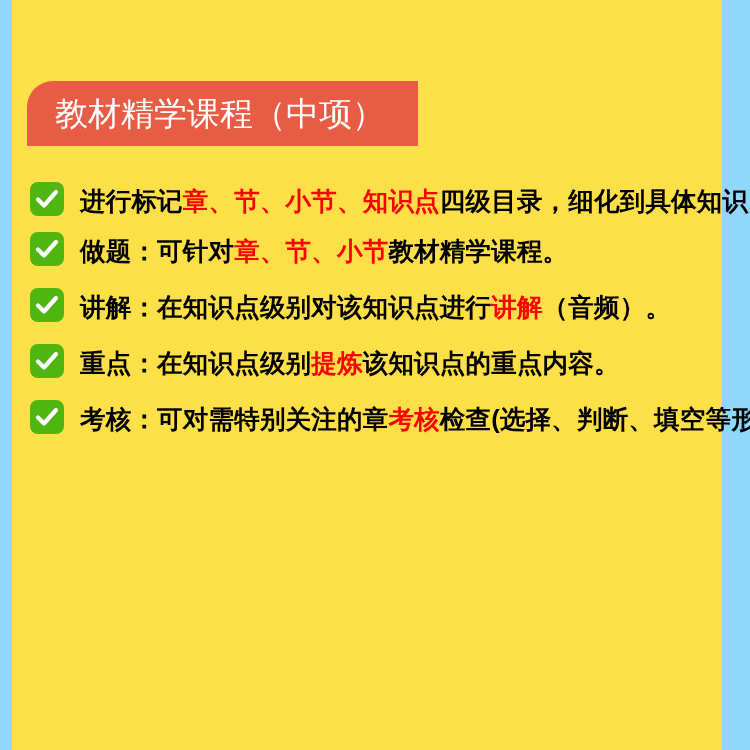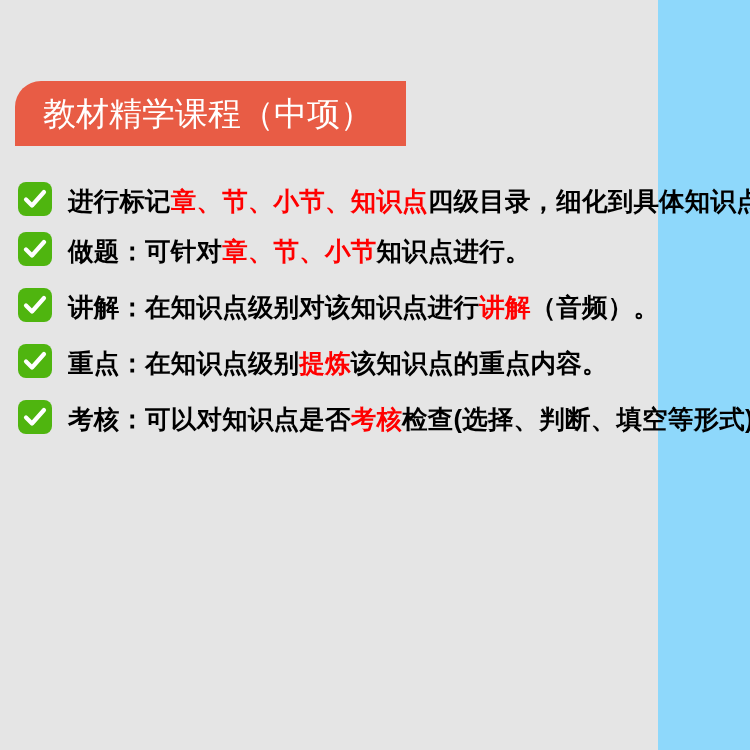--- a/index.html
+++ b/index.html
@@ -8,24 +8,25 @@
   }
   body {
     width: 750px;
     height: 750px;
     background: #8ed8fb;
     font-family: "Liberation Sans", "DejaVu Sans", sans-serif;
     overflow: hidden;
   }
   .page {
     position: relative;
-    width: 658px;
+    width: 710px;
     height: 750px;
-    background: #e5e5e5;
+    background: #fde047;
     box-sizing: border-box;
+    margin-left: 12px;
   }
 
   
   .title-banner {
     position: absolute;
     left: 15px;
     top: 81px;
     width: 391px;
     height: 65px;
     background: #e85c45;
@@ -121,21 +122,21 @@
           </svg>
         </span>
         <div class="row-text"><span class="">进行标记</span><span class="hl">章、节、小节、知识点</span><span class="">四级目录，细化到具体知识点，</span></div>
       </div>
       <div class="row">
         <span class="check">
           <svg viewBox="0 0 24 22">
             <path d="M3 11.5 L9 17.5 L21 4" fill="none" stroke="#ffffff" stroke-width="4.2" stroke-linecap="round" stroke-linejoin="round"></path>
           </svg>
         </span>
-        <div class="row-text"><span class="">做题：可针对</span><span class="hl">章、节、小节</span><span class="">知识点进行。</span></div>
+        <div class="row-text"><span class="">做题：可针对</span><span class="hl">章、节、小节</span><span class="">教材精学课程。</span></div>
       </div>
       <div class="row">
         <span class="check">
           <svg viewBox="0 0 24 22">
             <path d="M3 11.5 L9 17.5 L21 4" fill="none" stroke="#ffffff" stroke-width="4.2" stroke-linecap="round" stroke-linejoin="round"></path>
           </svg>
         </span>
         <div class="row-text"><span class="">讲解：在知识点级别对该知识点进行</span><span class="hl">讲解</span><span class="">（音频）。</span></div>
       </div>
       <div class="row">
@@ -145,17 +146,17 @@
           </svg>
         </span>
         <div class="row-text"><span class="">重点：在知识点级别</span><span class="hl">提炼</span><span class="">该知识点的重点内容。</span></div>
       </div>
       <div class="row">
         <span class="check">
           <svg viewBox="0 0 24 22">
             <path d="M3 11.5 L9 17.5 L21 4" fill="none" stroke="#ffffff" stroke-width="4.2" stroke-linecap="round" stroke-linejoin="round"></path>
           </svg>
         </span>
-        <div class="row-text"><span class="">考核：可以对知识点是否</span><span class="hl">考核</span><span class="">检查(选择、判断、填空等形式)。</span></div>
+        <div class="row-text"><span class="">考核：可对需特别关注的章</span><span class="hl">考核</span><span class="">检查(选择、判断、填空等形式)。</span></div>
       </div>
     </div>
 
 </div>
 
 </body></html>

